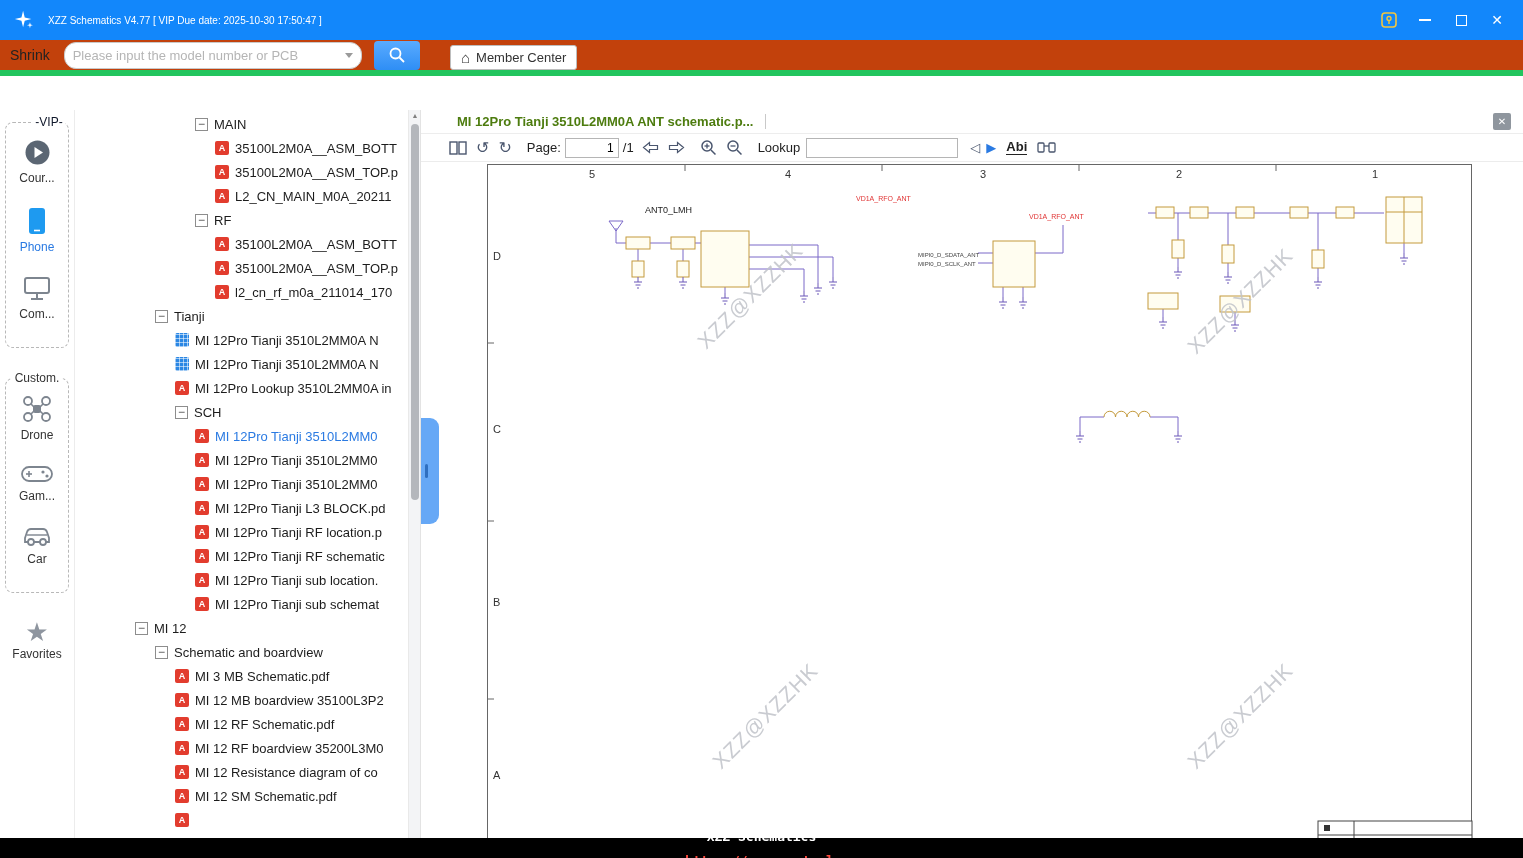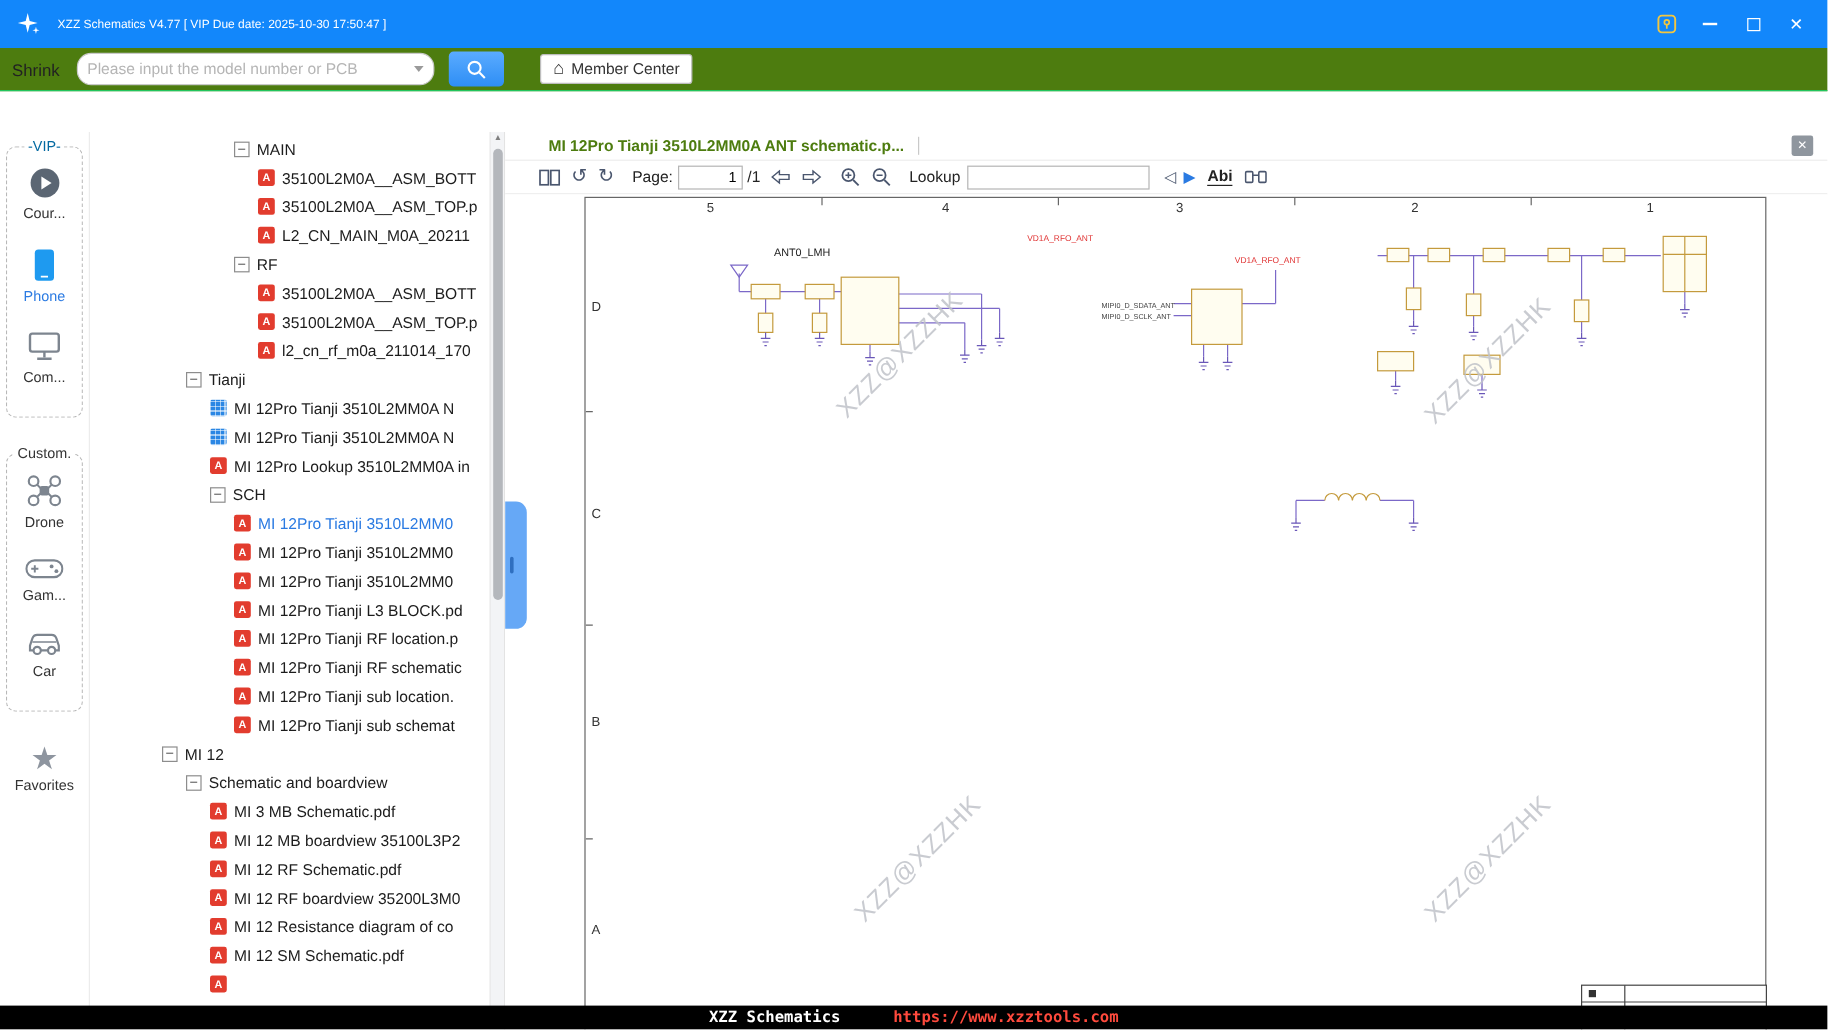--- a/index.html
+++ b/index.html
@@ -17,21 +17,21 @@
             color:#fff; font-size:14px; cursor:default; }
   .max-box { width:11px; height:11px; border:1.6px solid #fff; }
   .min-bar { width:12px; height:2px; background:#fff; }
 
   
   .menubar { height:34px; background:#fff; border-bottom:1px solid #ebebeb;
              display:flex; align-items:center; padding:0 16px; gap:34px;
              font-size:14px; color:#2b2b2b; }
 
   
-  .toolbar { height:36px; background:#4d7c0f; border-bottom:1px solid #22c55e;
+  .toolbar { height:36px; background:#c2410c; border-bottom:6px solid #22c55e;
              display:flex; align-items:center; padding:0 8px; position:relative; }
   .shrink { font-size:14px; color:#222; margin:0 14px 0 2px; }
   .search-wrap { width:298px; height:27px; border:1px solid #c9c9c9; border-radius:12px;
                  display:flex; align-items:center; padding:0 8px; background:#fff; }
   .search-input { border:none; outline:none; flex:1; font-size:13px; color:#444; }
   .search-input::placeholder { color:#b5b5b5; }
   .chev { width:0; height:0; border-left:4px solid transparent; border-right:4px solid transparent;
           border-top:5px solid #9a9a9a; margin-left:6px; }
   .search-btn { width:46px; height:29px; margin-left:12px; border-radius:4px;
                 background:linear-gradient(#5aabff,#2e8ef5); display:flex;
@@ -43,21 +43,21 @@
 
   
   .main { position:absolute; top:110px; left:0; right:0; bottom:0; display:flex; }
 
   
   .sidebar { width:75px; border-right:1px solid #ececec; padding-top:12px; background:#fff; }
   .side-group { border:1px dashed #b8b8b8; border-radius:8px; margin:0 5px 14px;
                 position:relative; padding:16px 0 4px; }
   .side-group-label { position:absolute; top:-8px; left:50%; transform:translateX(-50%);
                       background:#fff; padding:0 3px; font-size:12px; white-space:nowrap; }
-  .vip-col { color:#0369a1; }
+  .vip-col { color:#0f172a;margin-left:12px; }
   .custom-col { color:#333; }
   .side-item { display:flex; flex-direction:column; align-items:center; gap:5px;
                margin-bottom:22px; font-size:12px; color:#333; }
   .side-item .lbl-blue { color:#2a7ae2; }
   .fav { display:flex; flex-direction:column; align-items:center; gap:2px;
          font-size:12px; color:#333; margin-top:26px; }
   .star-glyph { font-size:26px; color:#8e959f; line-height:1; }
 
   
   .tree { width:346px; position:relative; overflow:hidden; background:#fff;
@@ -119,21 +119,21 @@
   .gcol { position:absolute; top:3px; font-size:11px; color:#333; }
   .grow { position:absolute; left:5px; font-size:11px; color:#333; }
   .wm { position:absolute; color:#c0c3c9; font-size:21px; letter-spacing:1px;
         transform:rotate(-45deg); opacity:.85; white-space:nowrap; }
   .sch { position:absolute; left:0; top:0; }
 
   
   .statusbar { position:absolute; left:0; right:0; bottom:0; height:20px; background:#000;
                display:flex; align-items:center; justify-content:center; gap:9px;
                font-family:"DejaVu Sans Mono",monospace; font-size:13px; font-weight:bold;
-               z-index:10; }
+               z-index:10;flex-direction:column; }
   .sb-brand { color:#fff; }
   .sb-url { color:#ff4a3d;margin-left:35px; }
 </style>
 </head>
 <body>
 
 <div class="window">
 
   <div class="titlebar">
     <span class="app-icon">

